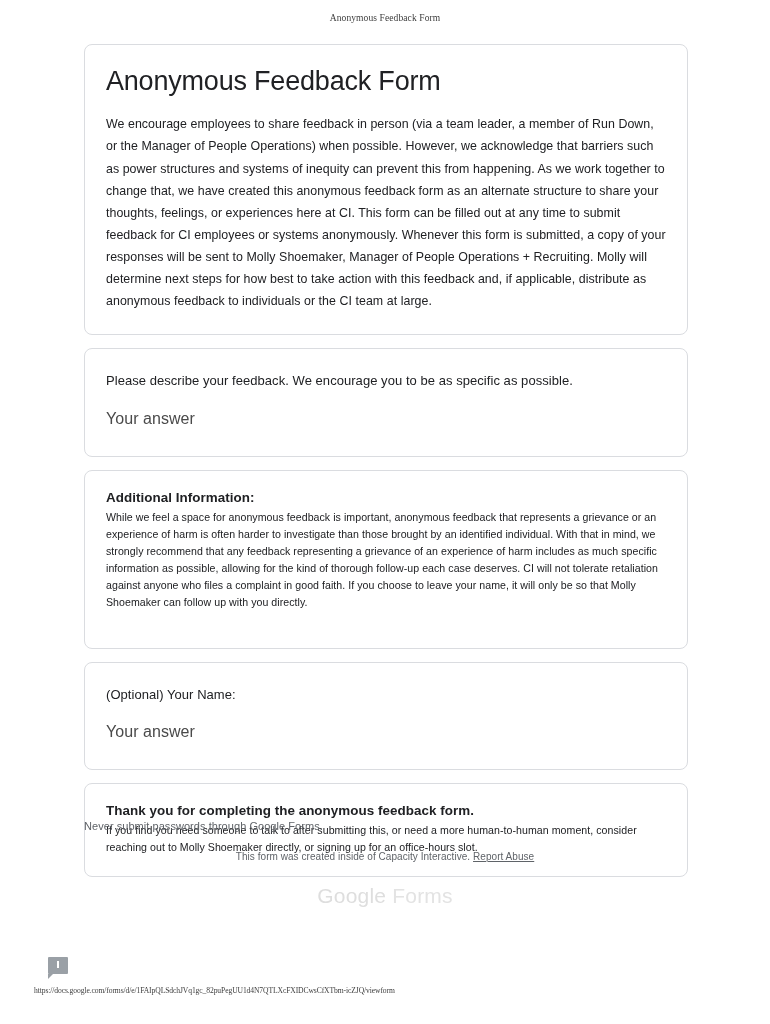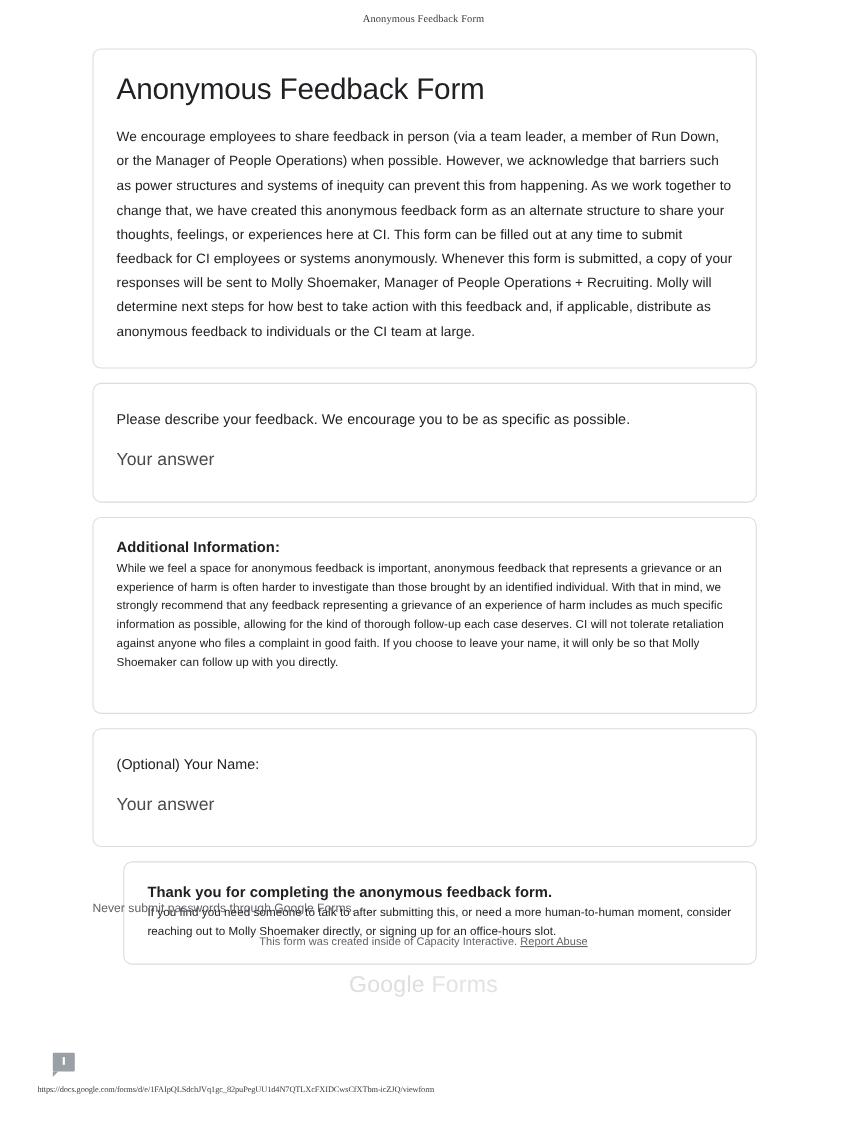--- a/index.html
+++ b/index.html
@@ -91,21 +91,21 @@
   }
   .section-body {
     font-size: 10.6px;
     line-height: 1.62;
     color: #202124;
     margin: 0;
     letter-spacing: 0.05px;
   }
 
   .card-info { padding: 19px 21px 36px 21px; }
-  .card-thanks { padding: 19px 21px 20px 21px; margin-left: 28px; }
+  .card-thanks { padding: 19px 21px 20px 21px; }
 
   
   .footer {
     position: absolute;
     top: 820px;
     left: 0;
     width: 770px;
   }
   .footer-warning {
     font-size: 11px;

